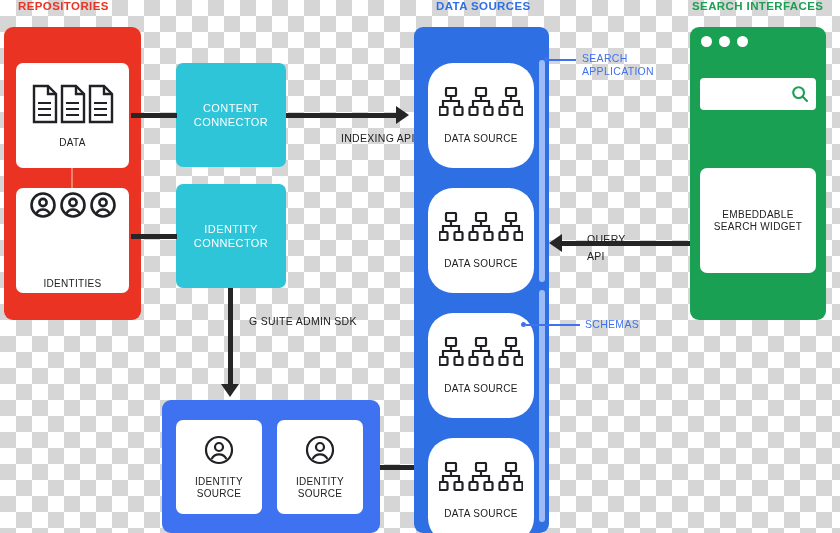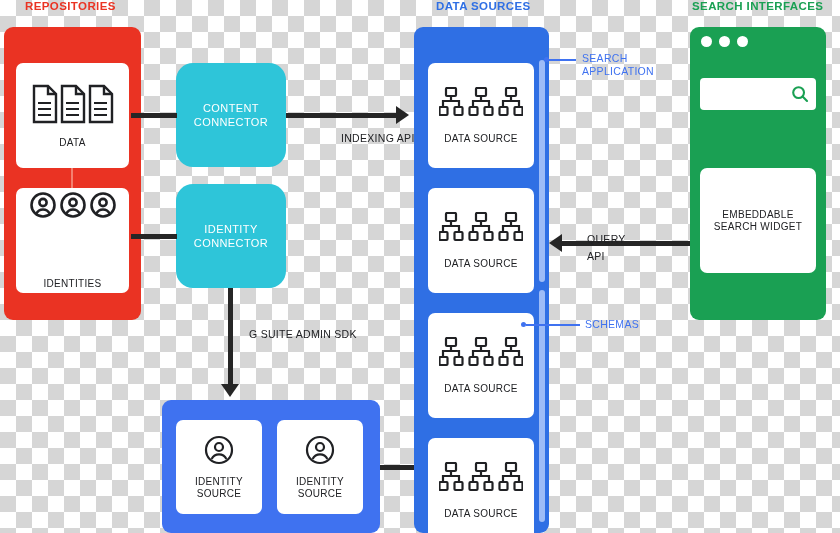--- a/index.html
+++ b/index.html
@@ -25,21 +25,21 @@
   }
   .abs { position: absolute; }
 
   
   .sect-label {
     font-size: 11.5px;
     font-weight: bold;
     letter-spacing: 0.4px;
     white-space: nowrap;
   }
-  .sect-repos { color: #ea3323; left: 25px; top: 0px; }
+  .sect-repos { color: #ea3323; left: 18px; top: 0px; }
   .sect-sources { color: #2f6fe4; left: 436px; top: 0px; }
   .sect-interfaces { color: #1aa053; left: 692px; top: 0px; }
 
   
   .panel-red {
     left: 4px; top: 27px; width: 137px; height: 293px;
     background: #ea3323; border-radius: 9px;
   }
   .panel-blue-sources {
     left: 414px; top: 27px; width: 135px; height: 506px;
@@ -68,37 +68,37 @@
     font-size: 10px;
     color: #202124;
     letter-spacing: 0.3px;
     text-align: center;
     line-height: 12px;
     text-transform: uppercase;
   }
   .card-data   { left: 16px;  top: 63px;  width: 113px; height: 105px; }
   .card-ident  { left: 16px;  top: 188px; width: 113px; height: 105px; gap: 36px; }
 
-  .card-ds { width: 106px; height: 105px; left: 428px; }
+  .card-ds { width: 106px; height: 105px; left: 428px; border-radius: 25px; }
   .ds1 { top: 63px; }
   .ds2 { top: 188px; }
   .ds3 { top: 313px; }
   .ds4 { top: 438px; }
 
   .card-widget {
     left: 700px; top: 168px; width: 116px; height: 105px;
   }
   .card-idsrc { width: 86px; height: 94px; top: 420px; }
   .idsrc1 { left: 176px; }
   .idsrc2 { left: 277px; }
 
   
   .cyan-box {
     background: #2ec5d9;
-    border-radius: 17px;
+    border-radius: 7px;
     display: flex;
     align-items: center;
     justify-content: center;
     text-align: center;
     color: #ffffff;
     font-size: 11px;
     line-height: 14px;
     letter-spacing: 0.4px;
   }
   .cyan-content  { left: 176px; top: 63px;  width: 110px; height: 104px; }
@@ -245,21 +245,21 @@
   <div class="abs arrow-line h-line" style="left:131px; top:113px; width:46px;"></div>
 
   <div class="abs arrow-line h-line" style="left:131px; top:234px; width:46px;"></div>
 
   <div class="abs arrow-line h-line" style="left:286px; top:113px; width:112px;"></div>
   <div class="abs arrow-head head-right" style="left:396px; top:106px;"></div>
   <div class="abs caption" style="left:305px; top:130px;margin-left:36px;">INDEXING API</div>
 
   <div class="abs arrow-line v-line" style="left:228px; top:288px; height:98px;"></div>
   <div class="abs arrow-head head-down" style="left:221px; top:384px;"></div>
-  <div class="abs caption" style="left:249px; top:326px;">G SUITE ADMIN SDK</div>
+  <div class="abs caption" style="left:249px; top:313px;">G SUITE ADMIN SDK</div>
 
   <div class="abs arrow-line h-line" style="left:380px; top:465px; width:36px;"></div>
 
   <div class="abs arrow-line h-line" style="left:562px; top:241px; width:128px;"></div>
   <div class="abs arrow-head head-left" style="left:549px; top:234px;"></div>
   <div class="abs caption" style="left:587px; top:231px;">QUERY
 API</div>
 
   <div class="abs panel-blue-sources"></div>
   <div class="abs scrollbar sb1"></div>

